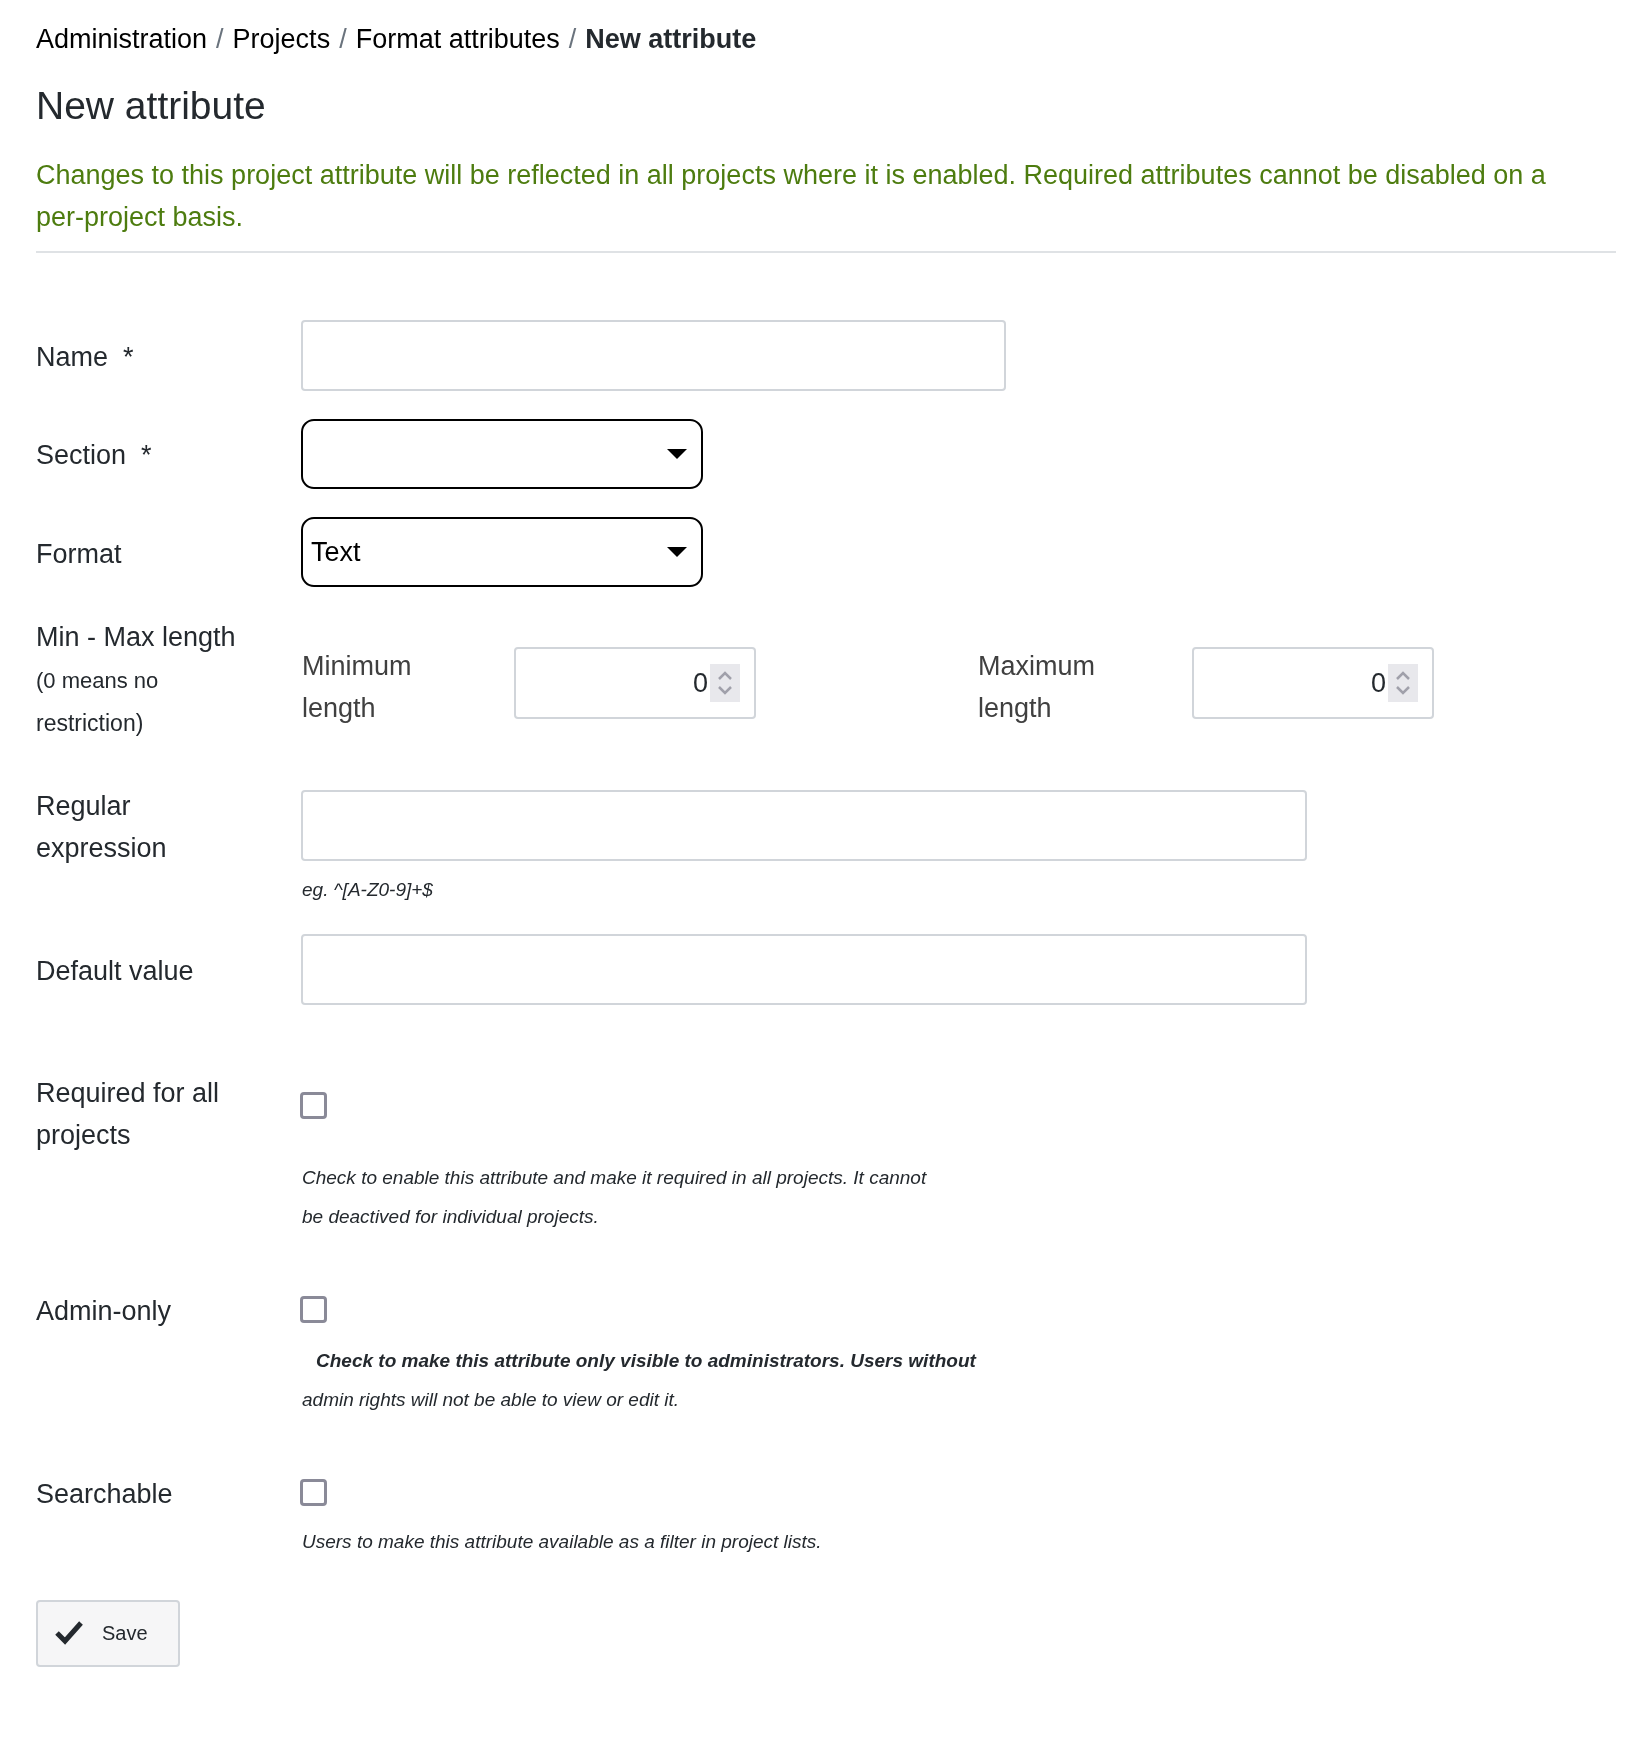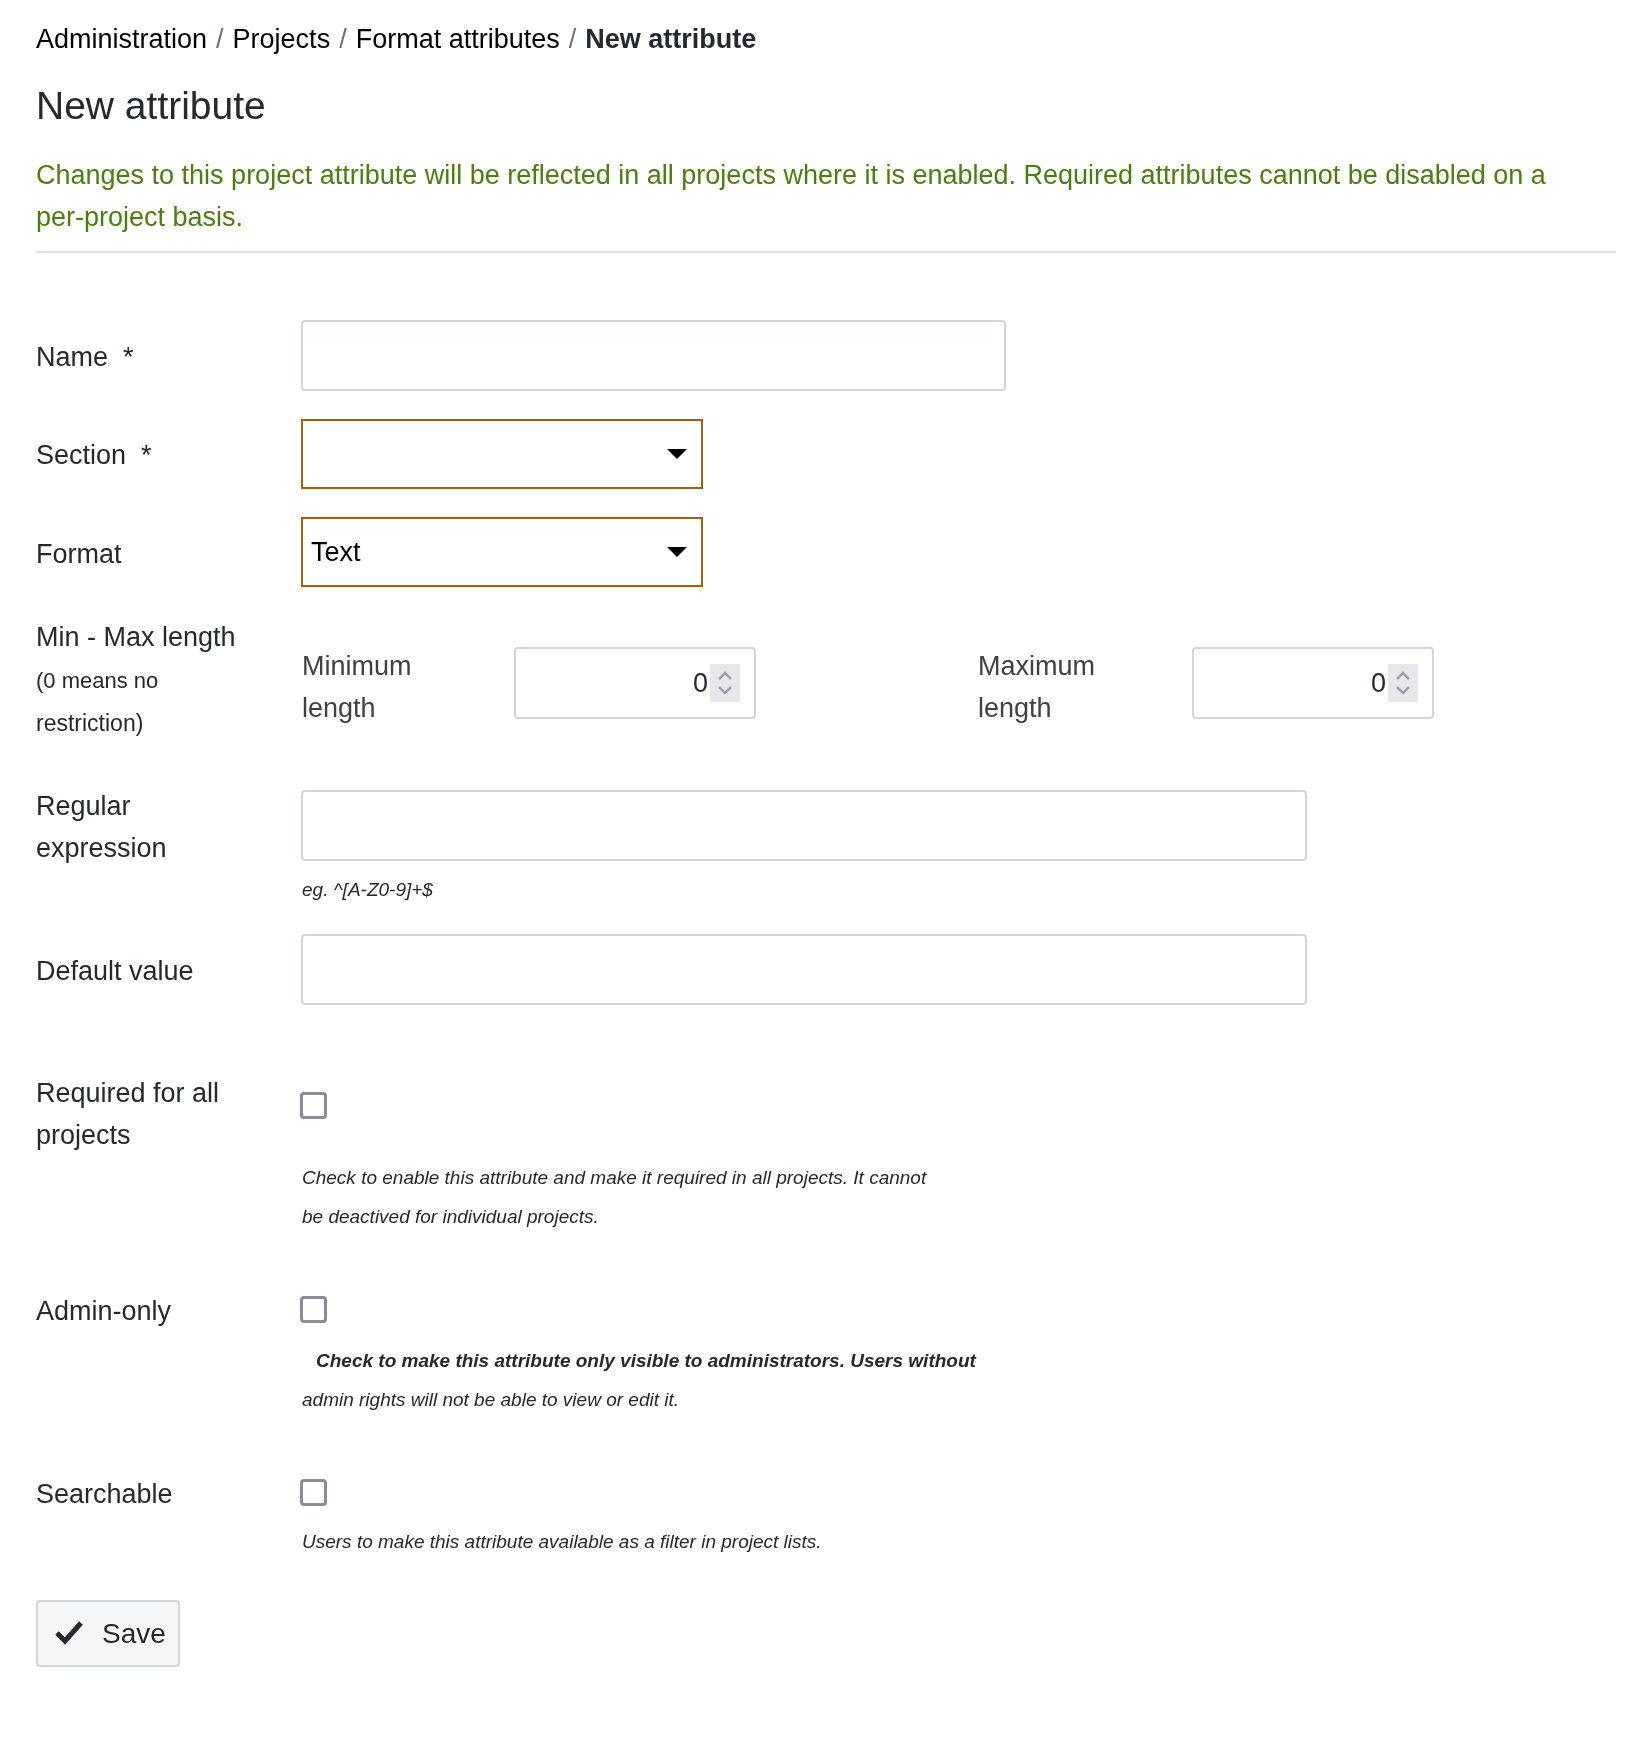--- a/index.html
+++ b/index.html
@@ -8,33 +8,33 @@
   .abs { position:absolute; }
   .crumb { top:20px; left:36px; font-size:27px; line-height:38px; white-space:nowrap; }
   .crumb a { color:#000000; text-decoration:none;margin-top:9px; }
   .crumb .sep { color:#6a737d; margin:0 9px; }
   .crumb .cur { font-weight:bold; color:#24292e; }
   h1 { position:absolute; margin:0; top:82px; left:36px; font-size:39px; font-weight:normal; line-height:48px; color:#24292e; }
   .desc { top:154px; left:36px; width:1560px; font-size:27px; line-height:42px; color:#4d7c0f; }
   .divider { top:251px; left:36px; width:1580px; height:2px; background:#dfe2e5; }
   .label { left:36px; font-size:27px; line-height:42px; color:#24292e; white-space:nowrap; }
   .field { box-sizing:border-box; border:2px solid #d1d5da; border-radius:4px; background:#fff; }
-  .select { box-sizing:border-box; border:2px solid #a16207; border-radius:0; background:#fff; }
+  .select { box-sizing:border-box; border:2px solid #000000; border-radius:13px; background:#fff; }
   .select .val { position:absolute; left:8px; top:0; bottom:0; display:flex; align-items:center; font-size:27px; color:#000; }
   .select .caret { position:absolute; right:14px; top:50%; margin-top:-5px; width:0; height:0;
                    border-left:10px solid transparent; border-right:10px solid transparent; border-top:10px solid #000; }
   .num .val { position:absolute; right:46px; top:0; bottom:0; display:flex; align-items:center; font-size:27px; color:#24292e; }
   .num .spin { position:absolute; right:14px; top:15px; width:30px; height:38px; background:#e8e8ec; }
   .num .spin svg { display:block; }
   .sublabel { font-size:27px; line-height:42px; color:#404040; white-space:nowrap; }
   .hint { font-size:19px; line-height:39px; font-style:italic; color:#24292e; }
   .cb { box-sizing:border-box; width:27px; height:27px; border:3px solid #8a8a98; border-radius:4px; background:#fff; }
   .save { box-sizing:border-box; top:1600px; left:36px; width:144px; height:67px; border:2px solid #d1d5da;
           border-radius:4px; background:#f6f6f7; display:flex; align-items:center; padding-left:16px; cursor:pointer; }
-  .save .lbl { font-size:28px; margin-left:18px; color:#24292e; }
+  .save .lbl { font-size:20px; margin-left:18px; color:#24292e; }
 </style>
 </head>
 <body>
 
 <div class="abs crumb">
   <a href="#">Administration</a><span class="sep">/</span><a href="#">Projects</a><span class="sep">/</span><a href="#">Format attributes</a><span class="sep">/</span><span class="cur">New attribute</span>
 </div>
 
 <h1>New attribute</h1>
 <div class="abs desc">Changes to this project attribute will be reflected in all projects where it is enabled. Required attributes cannot be disabled on a per-project basis.</div>

